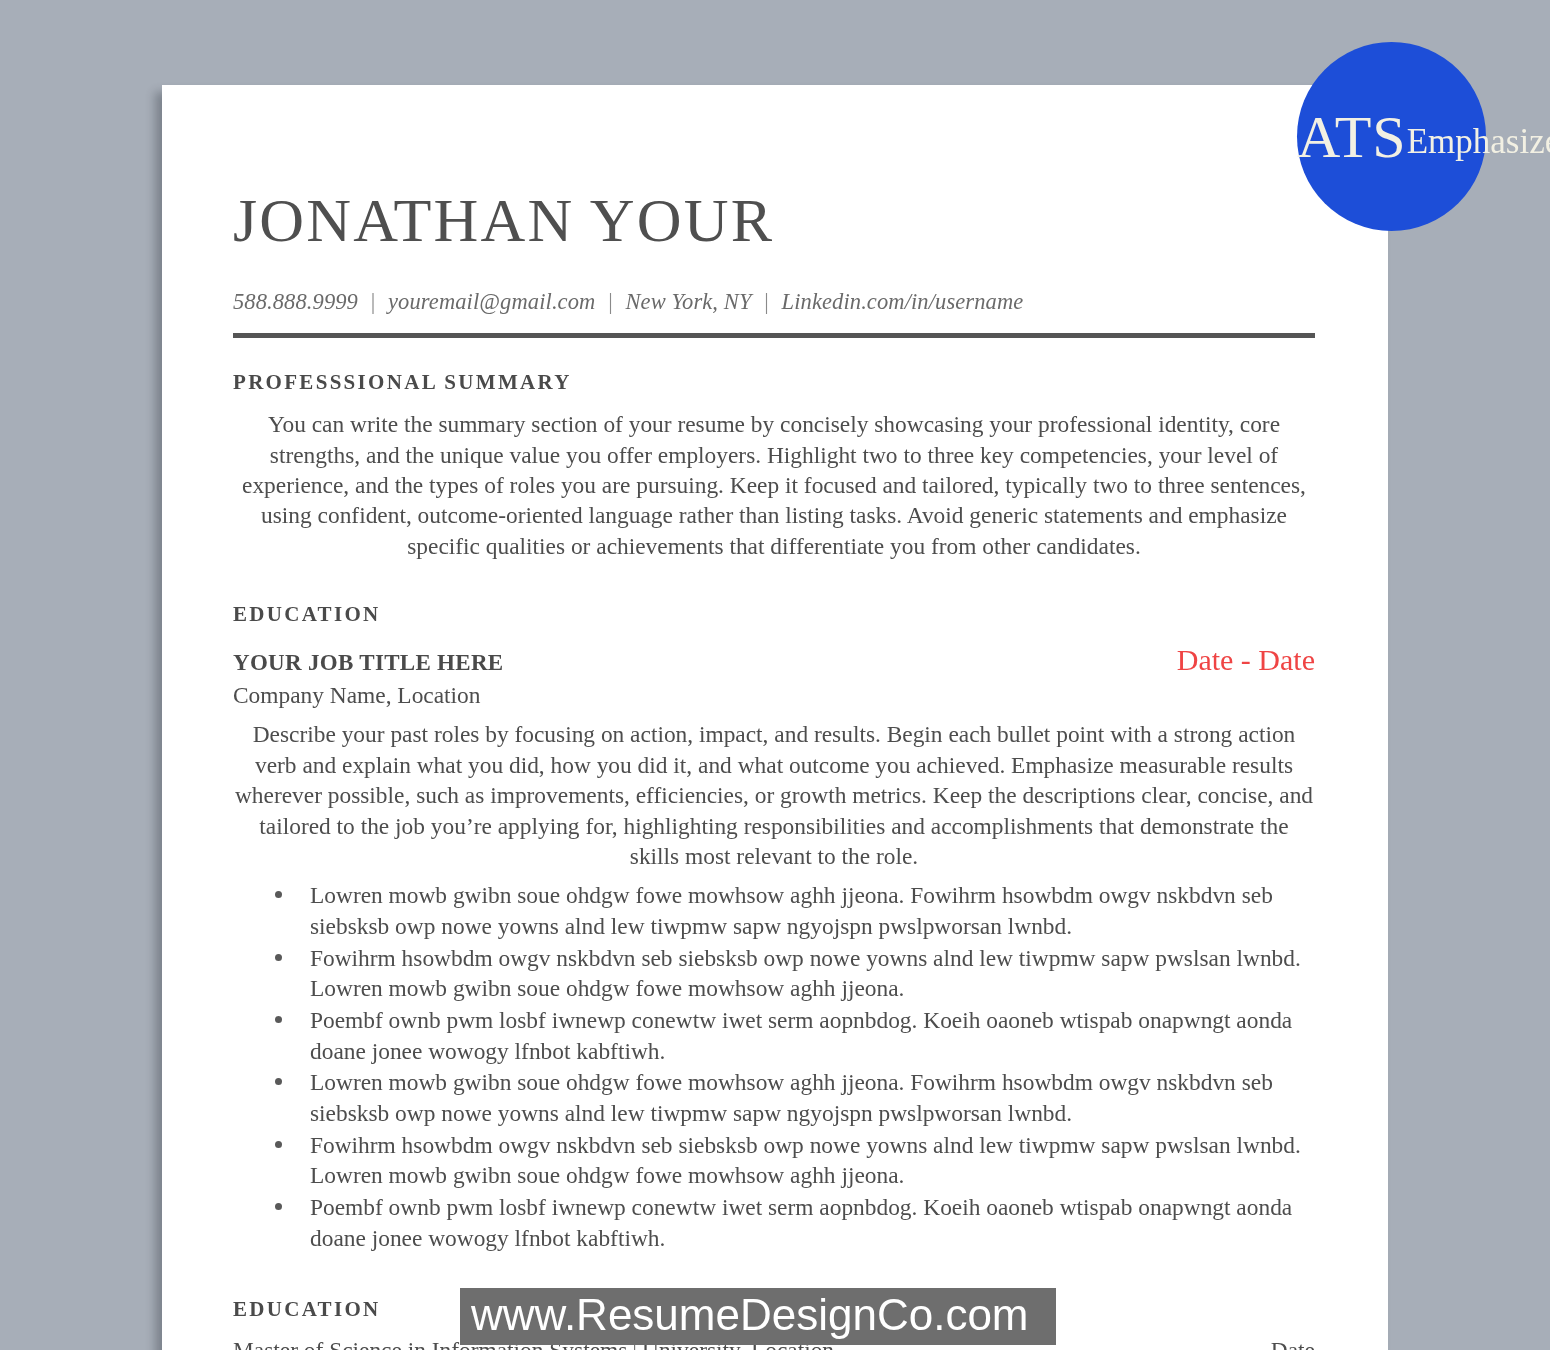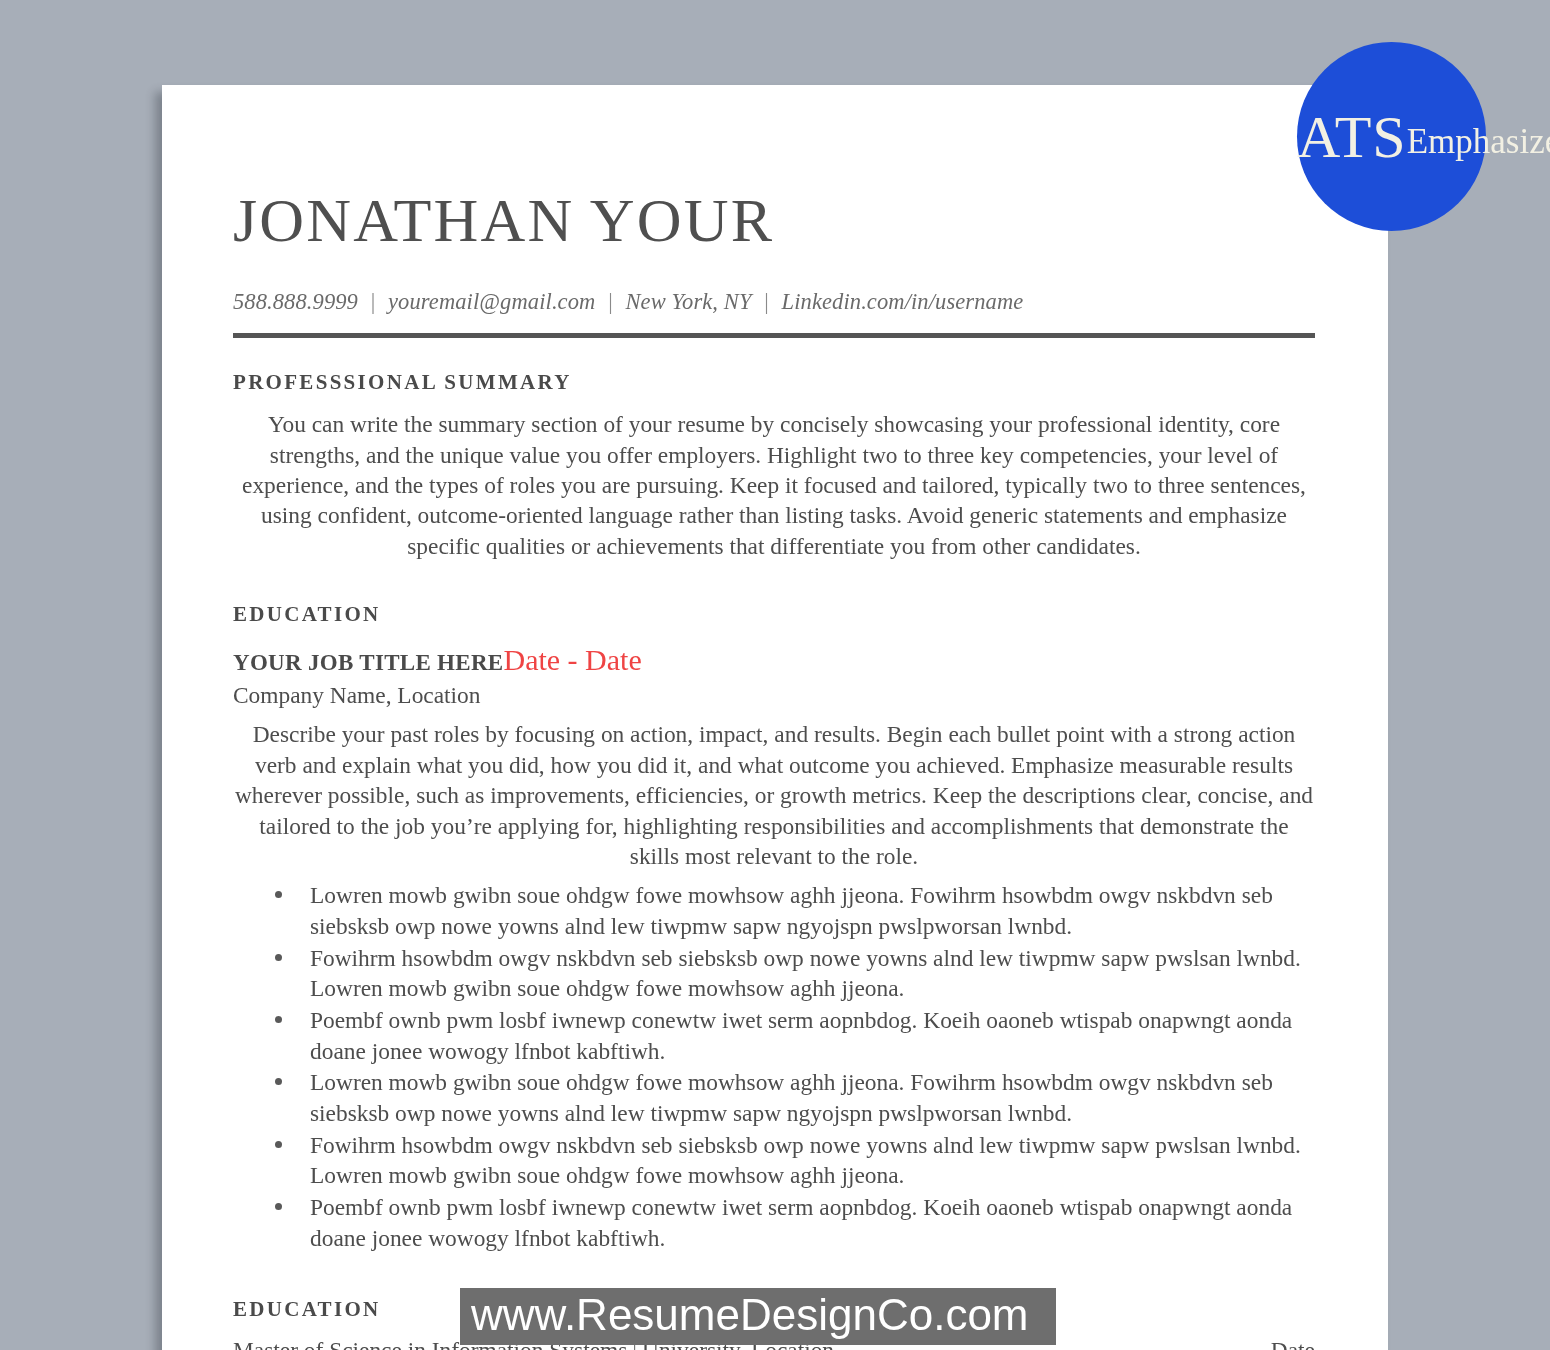--- a/index.html
+++ b/index.html
@@ -88,21 +88,21 @@
     font-size:23.4px;
     line-height:1.30;
     color:#4d4d4d;
     text-align:center;
     margin-top:15px;
   }
 
   
   .job-row {
     display:flex;
-    justify-content:flex-start;
+    justify-content:space-between;
     align-items:baseline;
     margin-top:17px;
   }
   .job-title {
     font-family:"Liberation Serif", serif;
     font-weight:bold;
     font-size:23px;
     letter-spacing:0.3px;
     color:#4a4a4a;
   }

